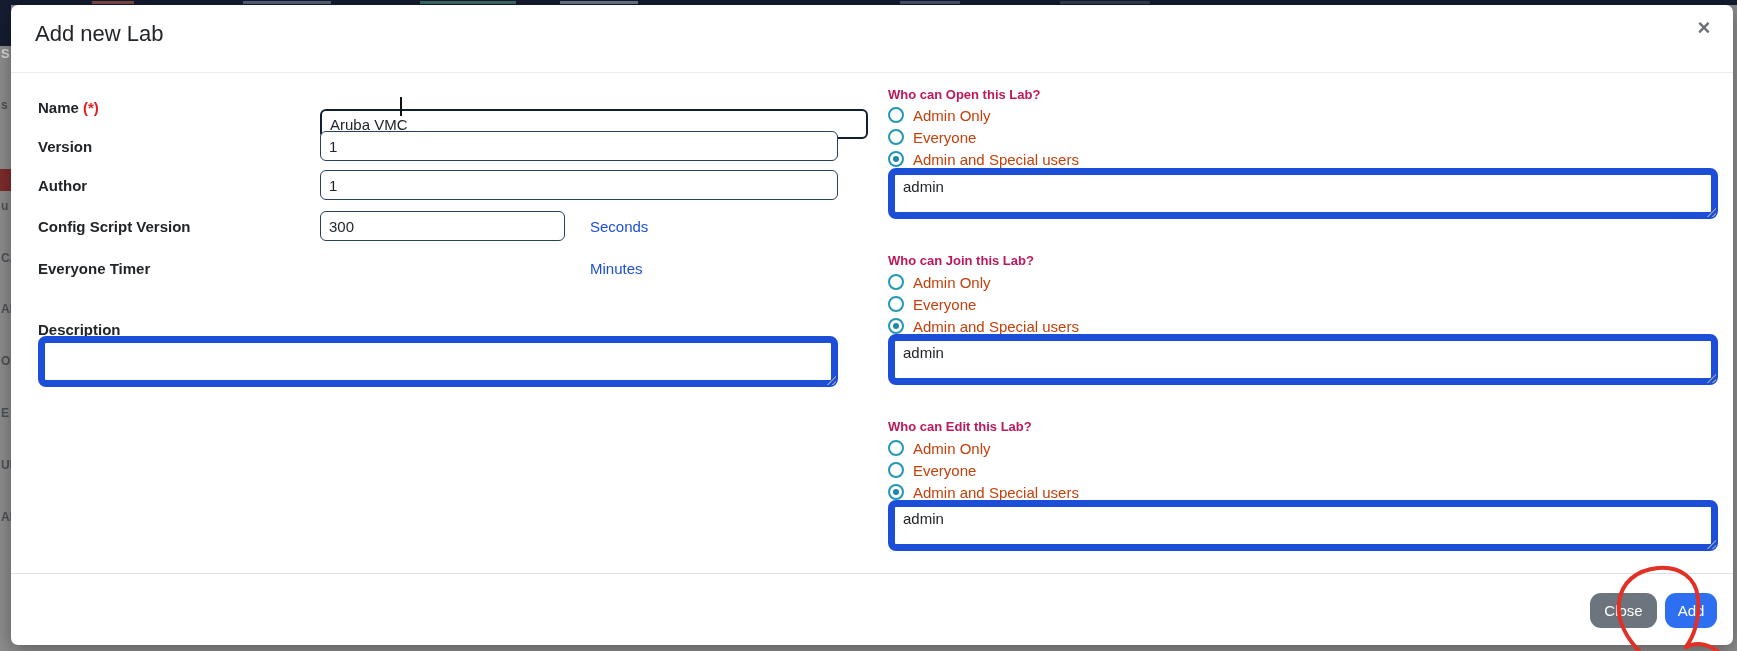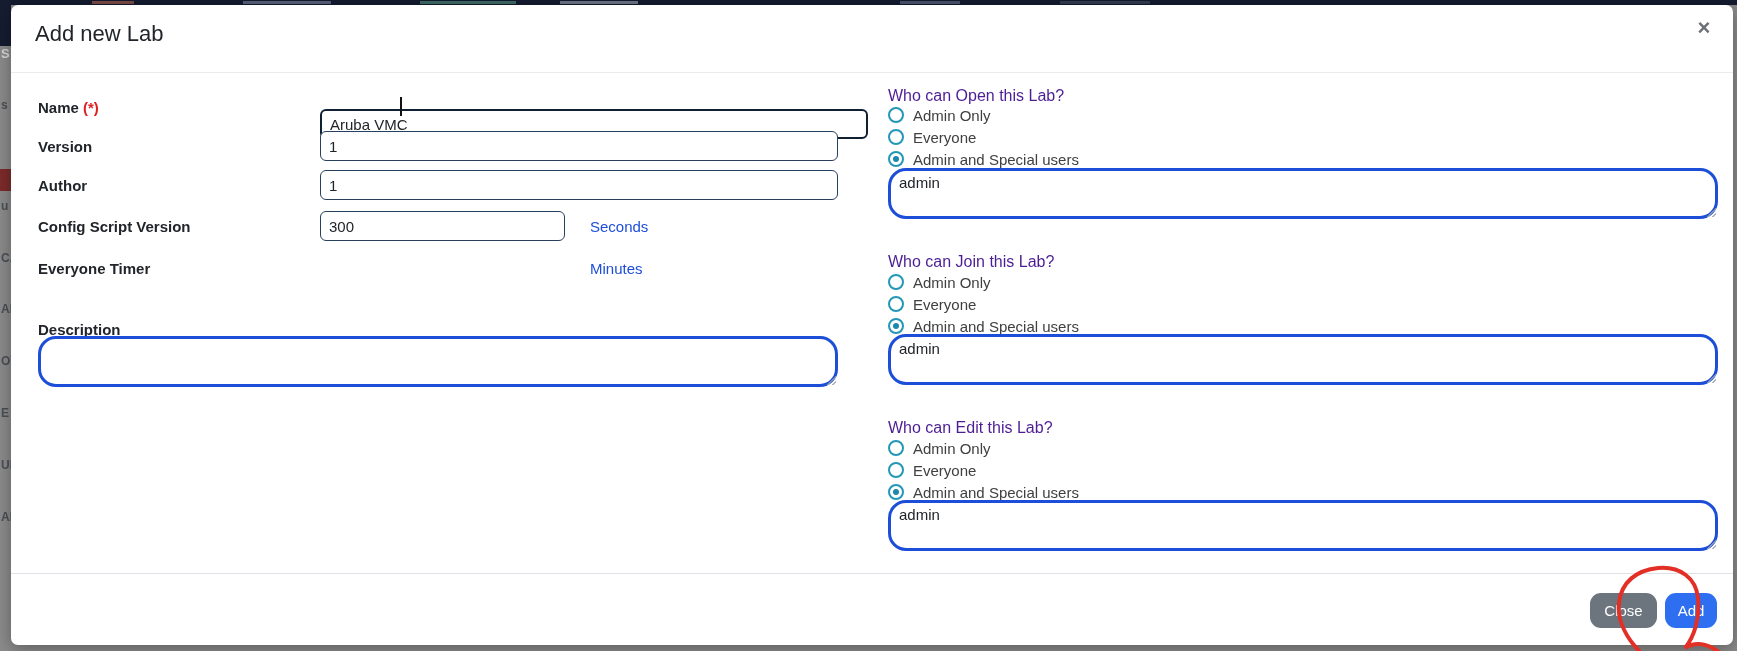--- a/index.html
+++ b/index.html
@@ -25,31 +25,31 @@
 
   .lbl { position:absolute; left:27px; font-weight:bold; font-size:15px; color:#212529; white-space:nowrap; }
   .req { color:#e02020; font-weight:bold; }
   .inp { position:absolute; left:309px; height:30px; border:1px solid #27405e; border-radius:6px;
          padding:0 8px; font-family:"Liberation Sans",sans-serif; font-size:15px; color:#212529; background:#fff; }
   .inp.focused { border:2px solid #101f31; }
   .unit { position:absolute; left:579px; font-size:15px; color:#1d4ed8; }
   .caret { position:absolute; left:389px; top:92px; width:2px; height:19px; background:#111; }
 
   .ta-wrap { position:absolute; height:51px; }
-  .ta-wrap textarea { width:100%; height:100%; border:3px solid #1d4ed8; border-radius:18px; resize:none;
+  .ta-wrap textarea { width:100%; height:100%; border:7px solid #1d4ed8; border-radius:8px; resize:none;
         padding:3px 8px; font-family:"Liberation Sans",sans-serif; font-size:15px; color:#212529; overflow:hidden; }
   .grip { position:absolute; right:2px; bottom:2px; width:11px; height:11px; pointer-events:none;
           background:repeating-linear-gradient(135deg, transparent 0 2px, #9aa0ab 2px 3.5px);
           clip-path:polygon(100% 0, 100% 100%, 0 100%); opacity:.8; }
 
-  .q { position:absolute; left:877px; font-weight:normal; font-size:16px; color:#4c1d95; white-space:nowrap; }
+  .q { position:absolute; left:877px; font-weight:bold; font-size:13px; color:#be185d; white-space:nowrap; }
   .radio-row { position:absolute; left:877px; height:18px; display:flex; align-items:center; gap:9px; cursor:pointer; }
   .radio { position:relative; width:16px; height:16px; border:2px solid #2397b7; border-radius:50%; background:#fff; flex:0 0 auto; }
   .radio.sel::after { content:""; position:absolute; left:3px; top:3px; width:6px; height:6px; border-radius:50%; background:#1d87ae; }
-  .radio-lbl { font-size:15px; color:#404040; white-space:nowrap; }
+  .radio-lbl { font-size:15px; color:#c2410c; white-space:nowrap; }
 
   .footer { position:absolute; left:0; top:568px; width:100%; height:72px; border-top:1px solid #dee2e6; }
   .btn { position:absolute; top:19px; height:35px; border:none; border-radius:11px; color:#fff;
          font-family:"Liberation Sans",sans-serif; font-size:15px; cursor:pointer; }
   .btn-close { left:1579px; width:67px; background:#6c757d; }
   .btn-add   { left:1654px; width:52px; background:#2d6ff0; }
 
   .annotation { position:absolute; left:0; top:0; width:1737px; height:651px; pointer-events:none; }
 </style>
 </head>

